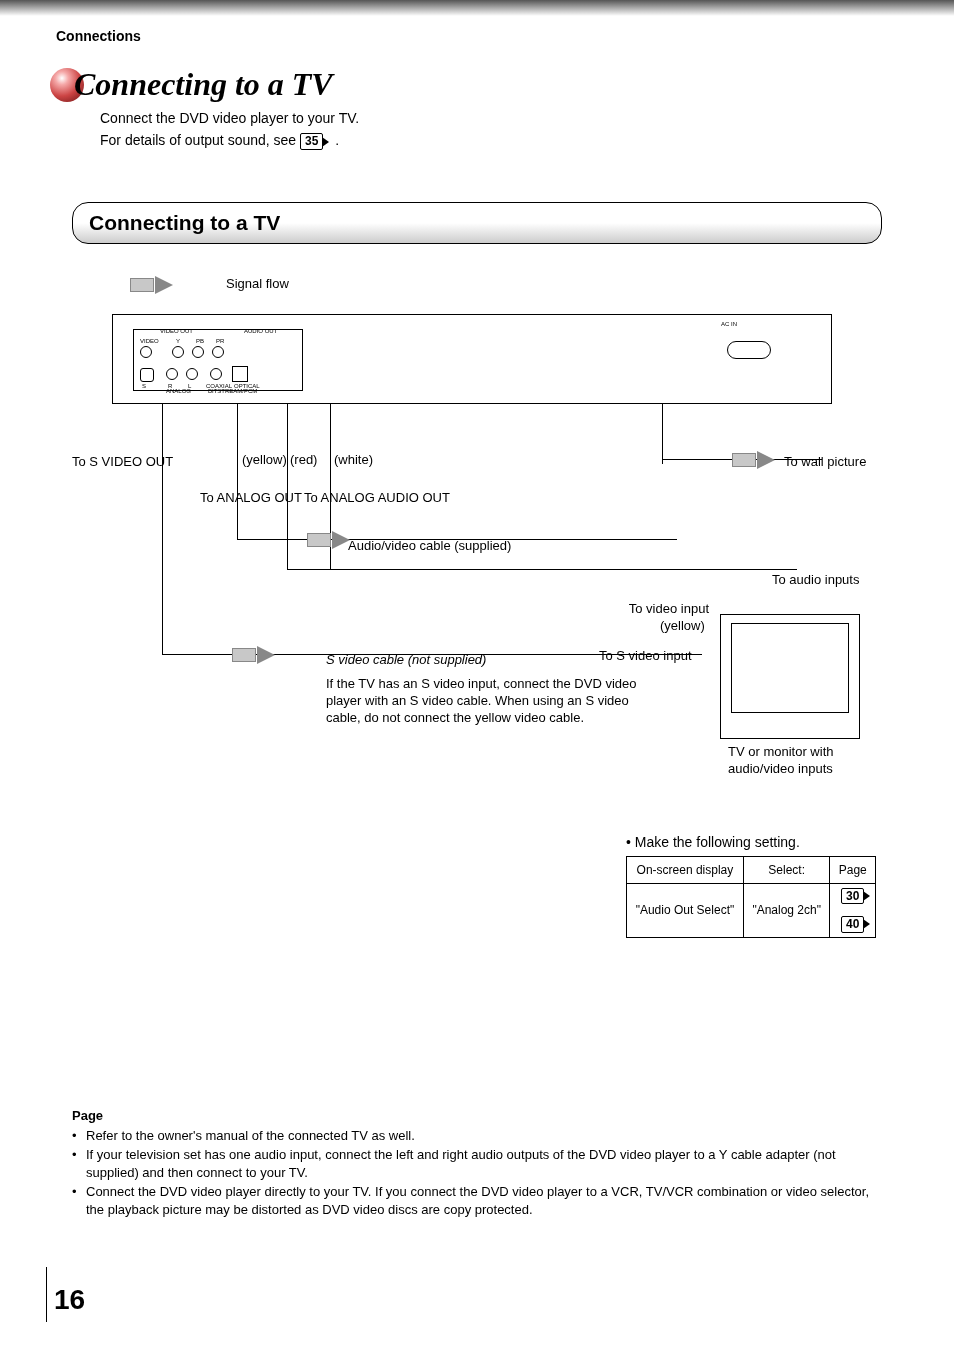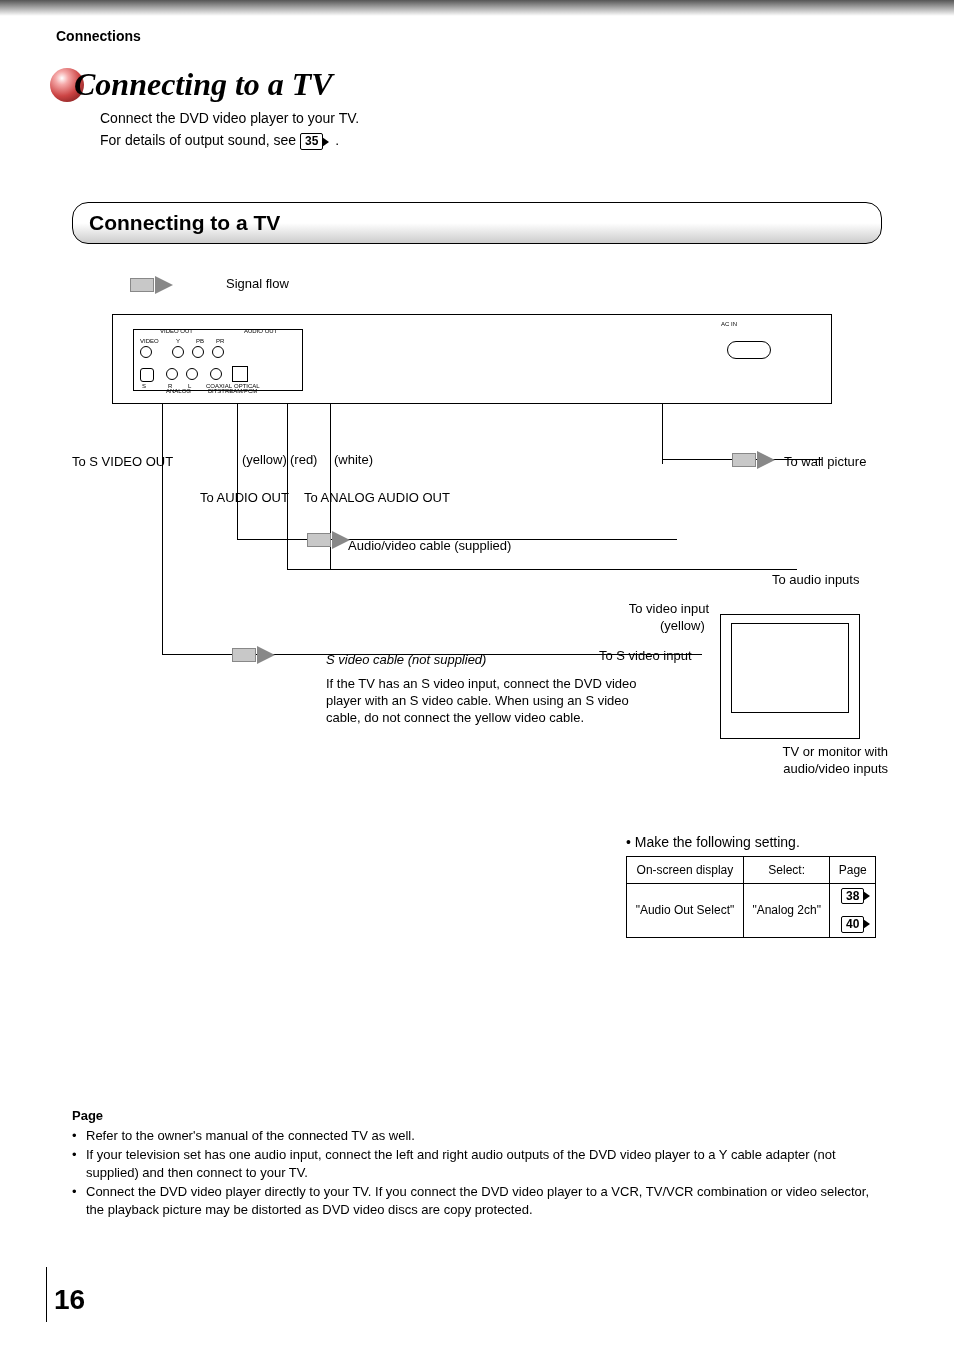--- a/index.html
+++ b/index.html
@@ -230,38 +230,38 @@
     </div>
 
     <div class="mini-label" style="right:94px; top:6px;">AC IN</div>
     <div style="position:absolute; right:60px; top:26px; width:44px; height:18px; border:1px solid #000; border-radius:9px;"></div>
   </div>
 
   <div class="connector-label" style="left:0px; top:180px; width:80px;">To S VIDEO OUT</div>
   <div class="connector-label" style="left:170px; top:178px;">(yellow)</div>
   <div class="connector-label" style="left:218px; top:178px;">(red)</div>
   <div class="connector-label" style="left:262px; top:178px;">(white)</div>
-  <div class="connector-label" style="left:128px; top:216px; width:70px;">To AUDIO OUT</div>
+  <div class="connector-label" style="left:128px; top:216px; width:70px;">To ANALOG OUT</div>
   <div class="connector-label" style="left:232px; top:216px;">To ANALOG AUDIO OUT</div>
   <div class="connector-label" style="left:276px; top:264px;">Audio/video cable (supplied)</div>
   <div class="connector-label" style="left:254px; top:378px;font-style:italic;">S video cable (not supplied)</div>
   <div style="left:254px; top:402px; width:330px; font-size:13px; line-height:1.3;">If the TV has an S video input, connect the DVD video player with an S video cable. When using an S video cable, do not connect the yellow video cable.</div>
 
   <div class="connector-label" style="left:712px; top:180px;">To wall picture</div>
   <div class="connector-label" style="left:700px; top:298px;">To audio inputs</div>
   <div class="connector-label" style="left:547px; top:327px; text-align:right; width:90px;">To video input</div>
   <div class="connector-label" style="left:588px; top:344px;">(yellow)</div>
   <div class="connector-label" style="left:700px; top:344px;">(red)</div>
   <div class="connector-label" style="left:748px; top:344px;">(white)</div>
   <div class="connector-label" style="left:527px; top:374px;">To S video input</div>
 
   <div class="tv-box" style="left:648px; top:340px;">
     <div class="tv-screen"></div>
   </div>
-  <div style="left:656px; top:470px; width:160px; font-size:13px; text-align:right; line-height:1.3;">TV or monitor with audio/video inputs</div>
+  <div style="left:656px; top:470px; width:160px; font-size:13px; text-align:left; line-height:1.3;">TV or monitor with audio/video inputs</div>
 
   <div style="left:90px; top:130px; width:1px; height:250px; background:#000;"></div>
   <div style="left:90px; top:380px; width:540px; height:1px; background:#000;"></div>
   <div style="left:165px; top:130px; width:1px; height:135px; background:#000;"></div>
   <div style="left:165px; top:265px; width:440px; height:1px; background:#000;"></div>
   <div style="left:215px; top:130px; width:1px; height:165px; background:#000;"></div>
   <div style="left:258px; top:130px; width:1px; height:165px; background:#000;"></div>
   <div style="left:215px; top:295px; width:510px; height:1px; background:#000;"></div>
   <div style="left:590px; top:130px; width:1px; height:60px; background:#000;"></div>
   <div style="left:590px; top:185px; width:160px; height:1px; background:#000;"></div>
@@ -280,21 +280,21 @@
     <tbody>
         <tr>
       <th>On-screen display</th>
       <th>Select:</th>
       <th>Page</th>
     </tr>
     <tr>
       <td>"Audio Out Select"</td>
       <td>"Analog 2ch"</td>
       <td class="pg-cell">
-        <span class="page-ref">38</span><br>
+        <span class="page-ref">30</span><br>
         <span class="page-ref" style="margin-top:12px;">40</span>
       </td>
     </tr>
   </tbody>
     </table>
 </div>
 
 <div class="notes-block">
   <div class="notes-title">Page</div>
   <ul class="notes-list">

